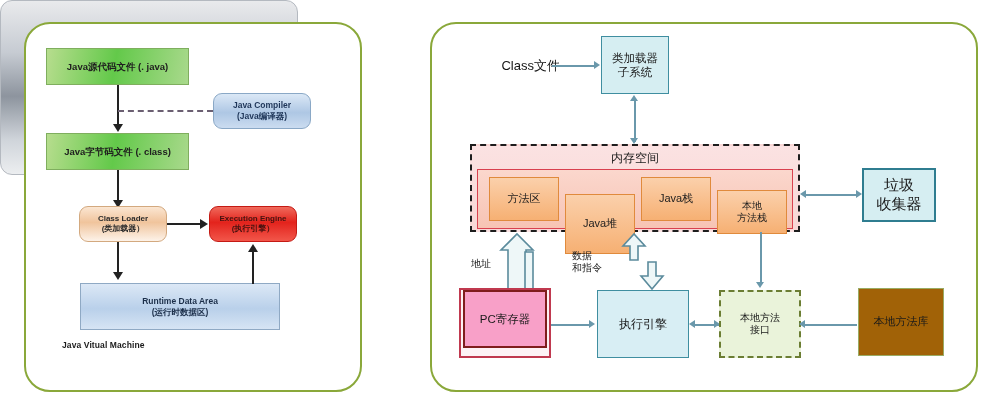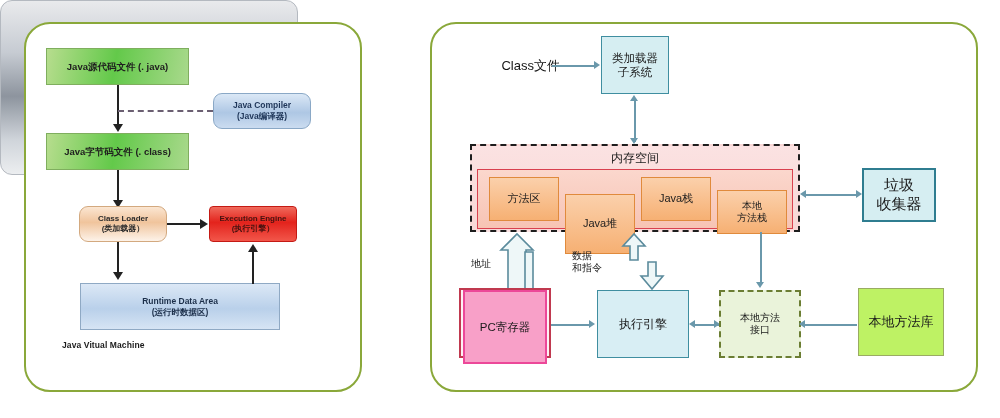--- a/index.html
+++ b/index.html
@@ -28,21 +28,21 @@
 
   #jvm-box{left:50px;top:188px;width:296px;height:173px;border-radius:12px;
     background:linear-gradient(180deg,#e9eaec 0%,#c6cbd2 30%,#8d949e 55%,#cfd4da 80%,#eceef0 100%);
     border:1px solid #b4b9c0;}
   #jvm-label{position:absolute;left:62px;top:340px;font-size:8.5px;font-weight:bold;
     color:#1b1b1b;letter-spacing:.1px;}
 
   #class-loader{left:79px;top:206px;width:88px;height:36px;border-radius:9px;
     background:linear-gradient(180deg,#fbe6d2 0%,#f0c49c 45%,#fdf3e9 100%);
     border:1px solid #d3a97f;font-size:8px;font-weight:bold;color:#2b2b2b;}
-  #execution-engine{left:209px;top:206px;width:88px;height:36px;border-radius:4px;
+  #execution-engine{left:209px;top:206px;width:88px;height:36px;border-radius:9px;
     background:linear-gradient(180deg,#f06a5c 0%,#e3231c 45%,#f2564a 100%);
     border:1px solid #c41a14;font-size:8px;font-weight:bold;color:#47120f;}
   #runtime-data-area{left:80px;top:283px;width:200px;height:47px;
     background:linear-gradient(180deg,#dce8f6 0%,#b9d0ea 55%,#d6e4f4 100%);
     border:1px solid #8fa9c4;font-size:8.5px;font-weight:bold;color:#1c2f4a;}
 
   .arrow-v,.arrow-h{position:absolute;background:#222;}
   .arrow-v{width:2px;}
   .arrow-h{height:2px;}
   .head-down{position:absolute;width:0;height:0;border-left:5px solid transparent;
@@ -67,30 +67,30 @@
     border:1.5px solid #d9414f;}
   .memcell{background:linear-gradient(180deg,#fbd0ab 0%,#f6b073 100%);
     border:1px solid #e08a3c;font-size:11px;color:#1d1d1d;}
   #mem-method{left:489px;top:177px;width:70px;height:44px;}
   #mem-heap{left:565px;top:194px;width:70px;height:60px;}
   #mem-stack{left:641px;top:177px;width:70px;height:44px;}
   #mem-native-stack{left:717px;top:190px;width:70px;height:44px;font-size:10px;}
 
   #pc-register-outer{left:459px;top:288px;width:92px;height:70px;
     background:#fdf2f5;border:2px solid #c0394f;}
-  #pc-register{left:463px;top:290px;width:84px;height:74px;
-    background:#f8a0c8;border:2px solid #ec4899;font-size:11.5px;}
+  #pc-register{left:463px;top:290px;width:84px;height:58px;
+    background:#f8a0c8;border:2px solid #7f1d1d;font-size:11.5px;}
   #exec-engine-r{left:597px;top:290px;width:92px;height:68px;
     background:#d8eef4;border:1.5px solid #3f8ea0;font-size:12px;}
   #native-interface{left:719px;top:290px;width:82px;height:68px;
     background:#eaf3da;border:2px dashed #6b7d33;font-size:10px;}
   #gc-box{left:862px;top:168px;width:74px;height:54px;
     background:#d6eef2;border:2px solid #2f7d90;font-size:15px;}
   #native-library{left:858px;top:288px;width:86px;height:68px;
-    background:#bef264;border:1px solid #9aab63;font-size:13px;}
+    background:#a16207;border:1px solid #9aab63;font-size:11px;}
 
   .label-txt{position:absolute;font-size:10px;color:#1a1a1a;line-height:1.2;white-space:nowrap;}
 
   .tline{position:absolute;background:#6a98ab;}
   .tline.v{width:1.5px;}
   .tline.h{height:1.5px;}
   .th-right{position:absolute;width:0;height:0;border-top:4px solid transparent;
     border-bottom:4px solid transparent;border-left:6px solid #6a98ab;}
   .th-left{position:absolute;width:0;height:0;border-top:4px solid transparent;
     border-bottom:4px solid transparent;border-right:6px solid #6a98ab;}

